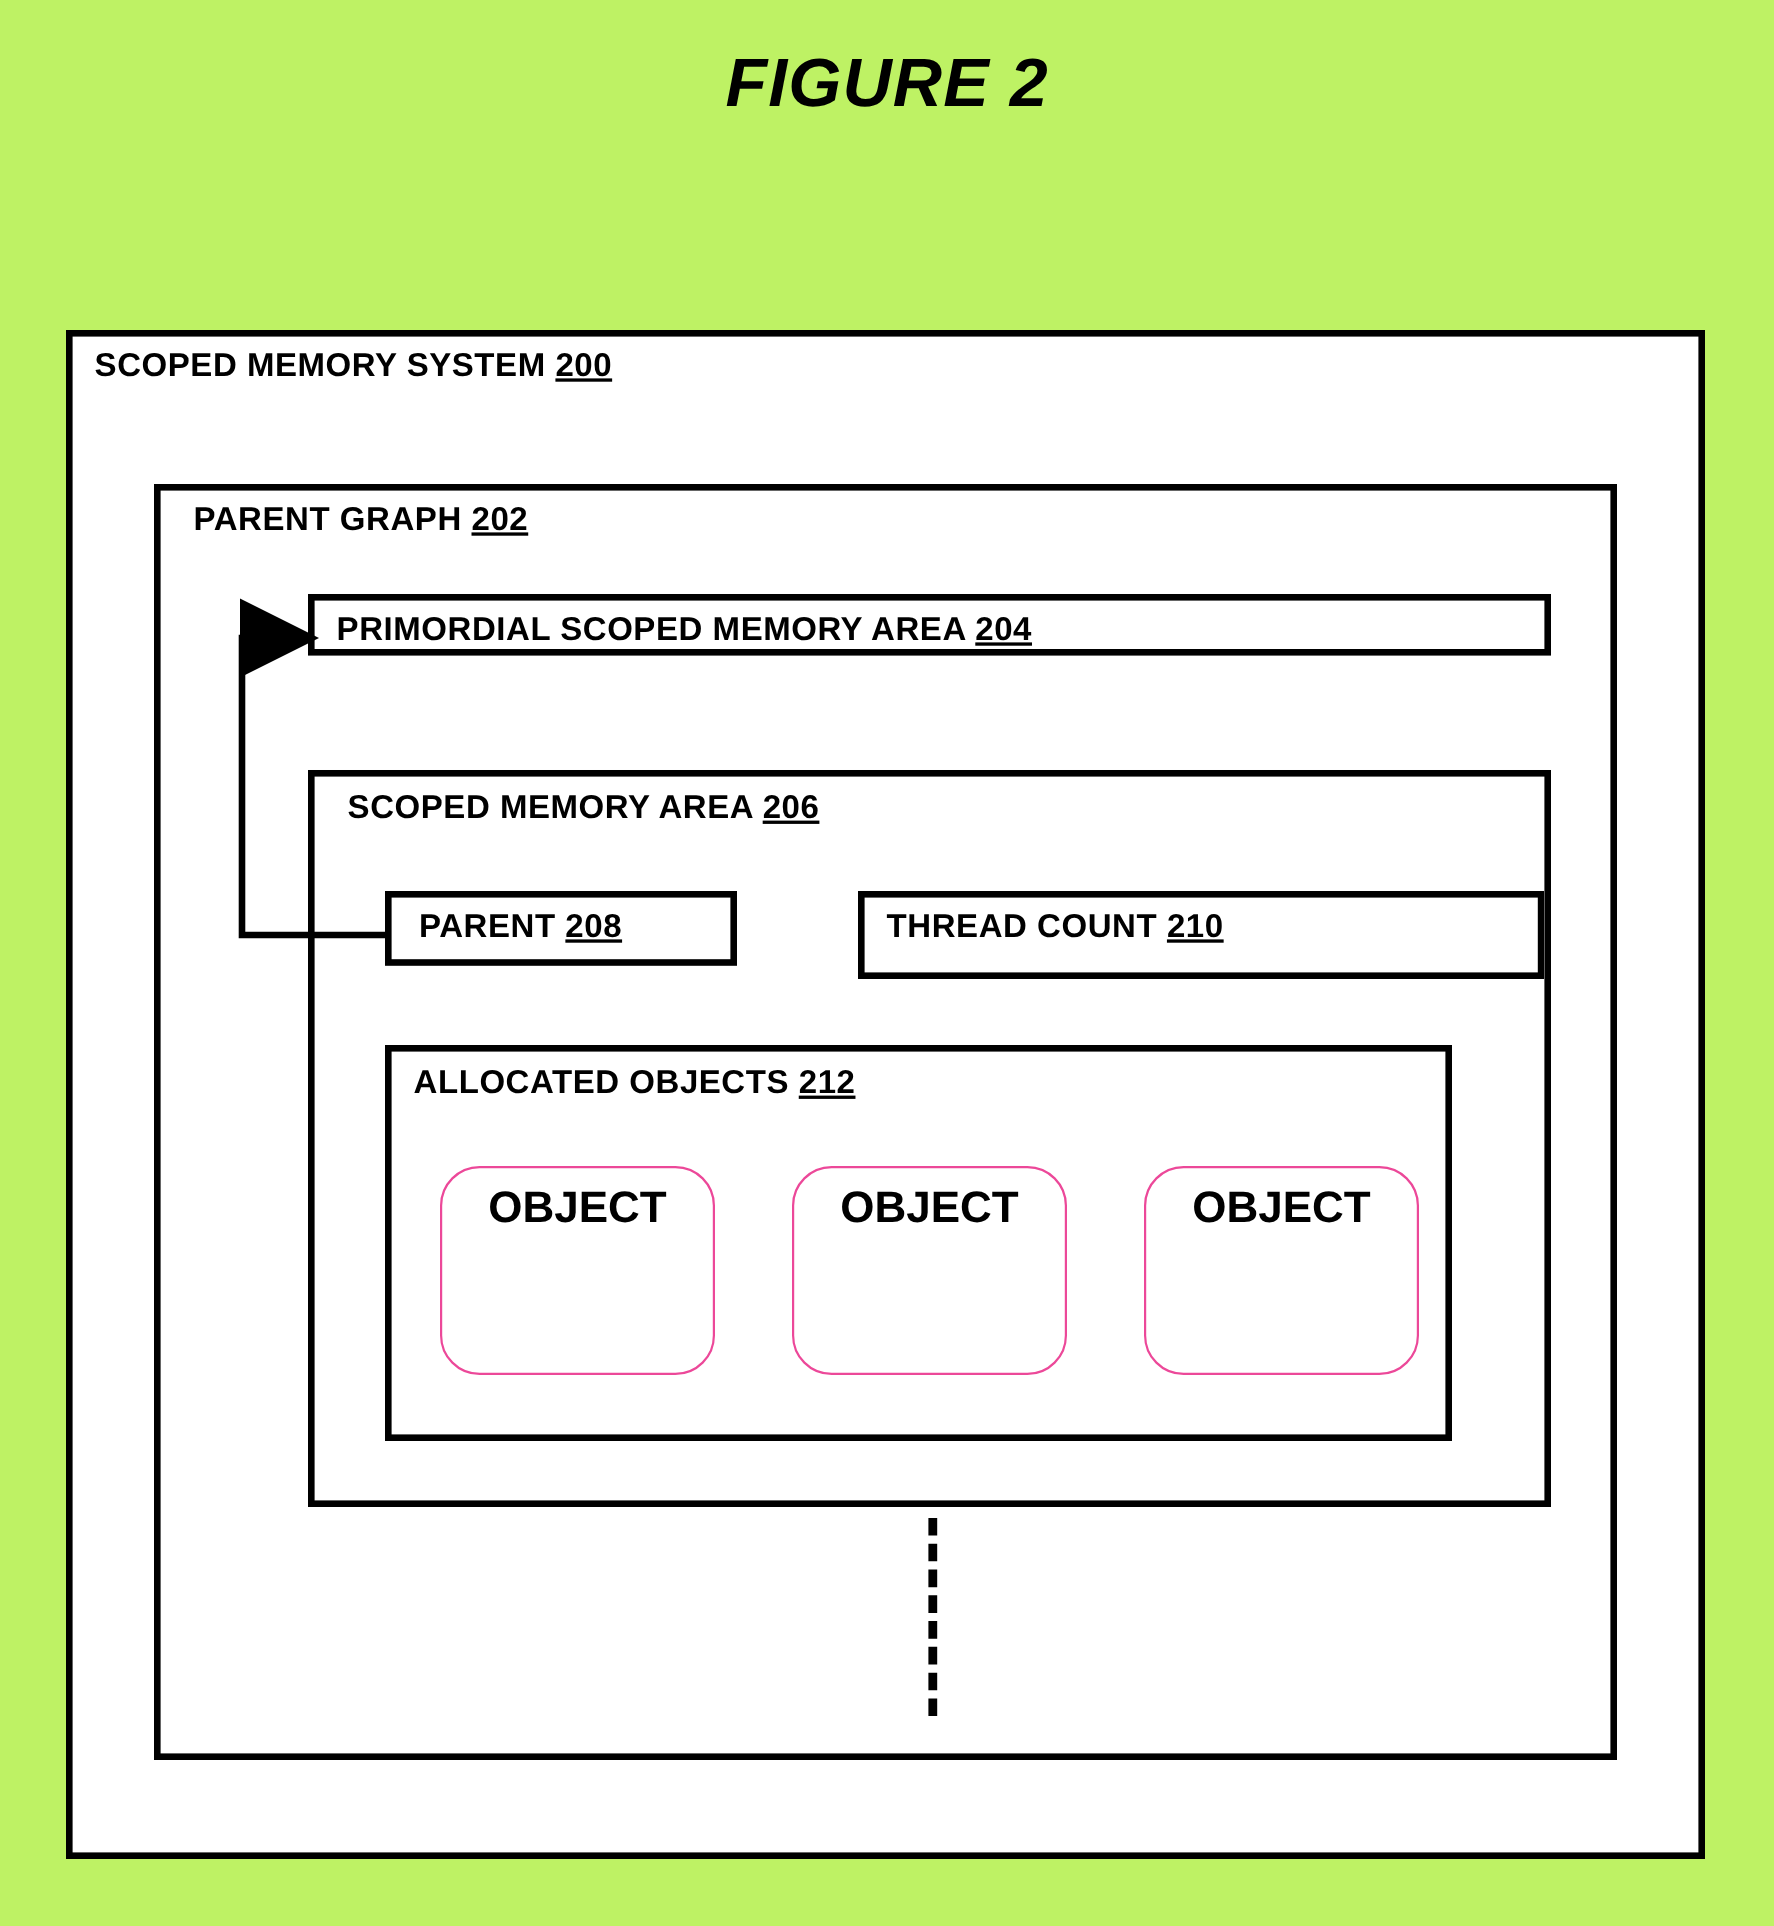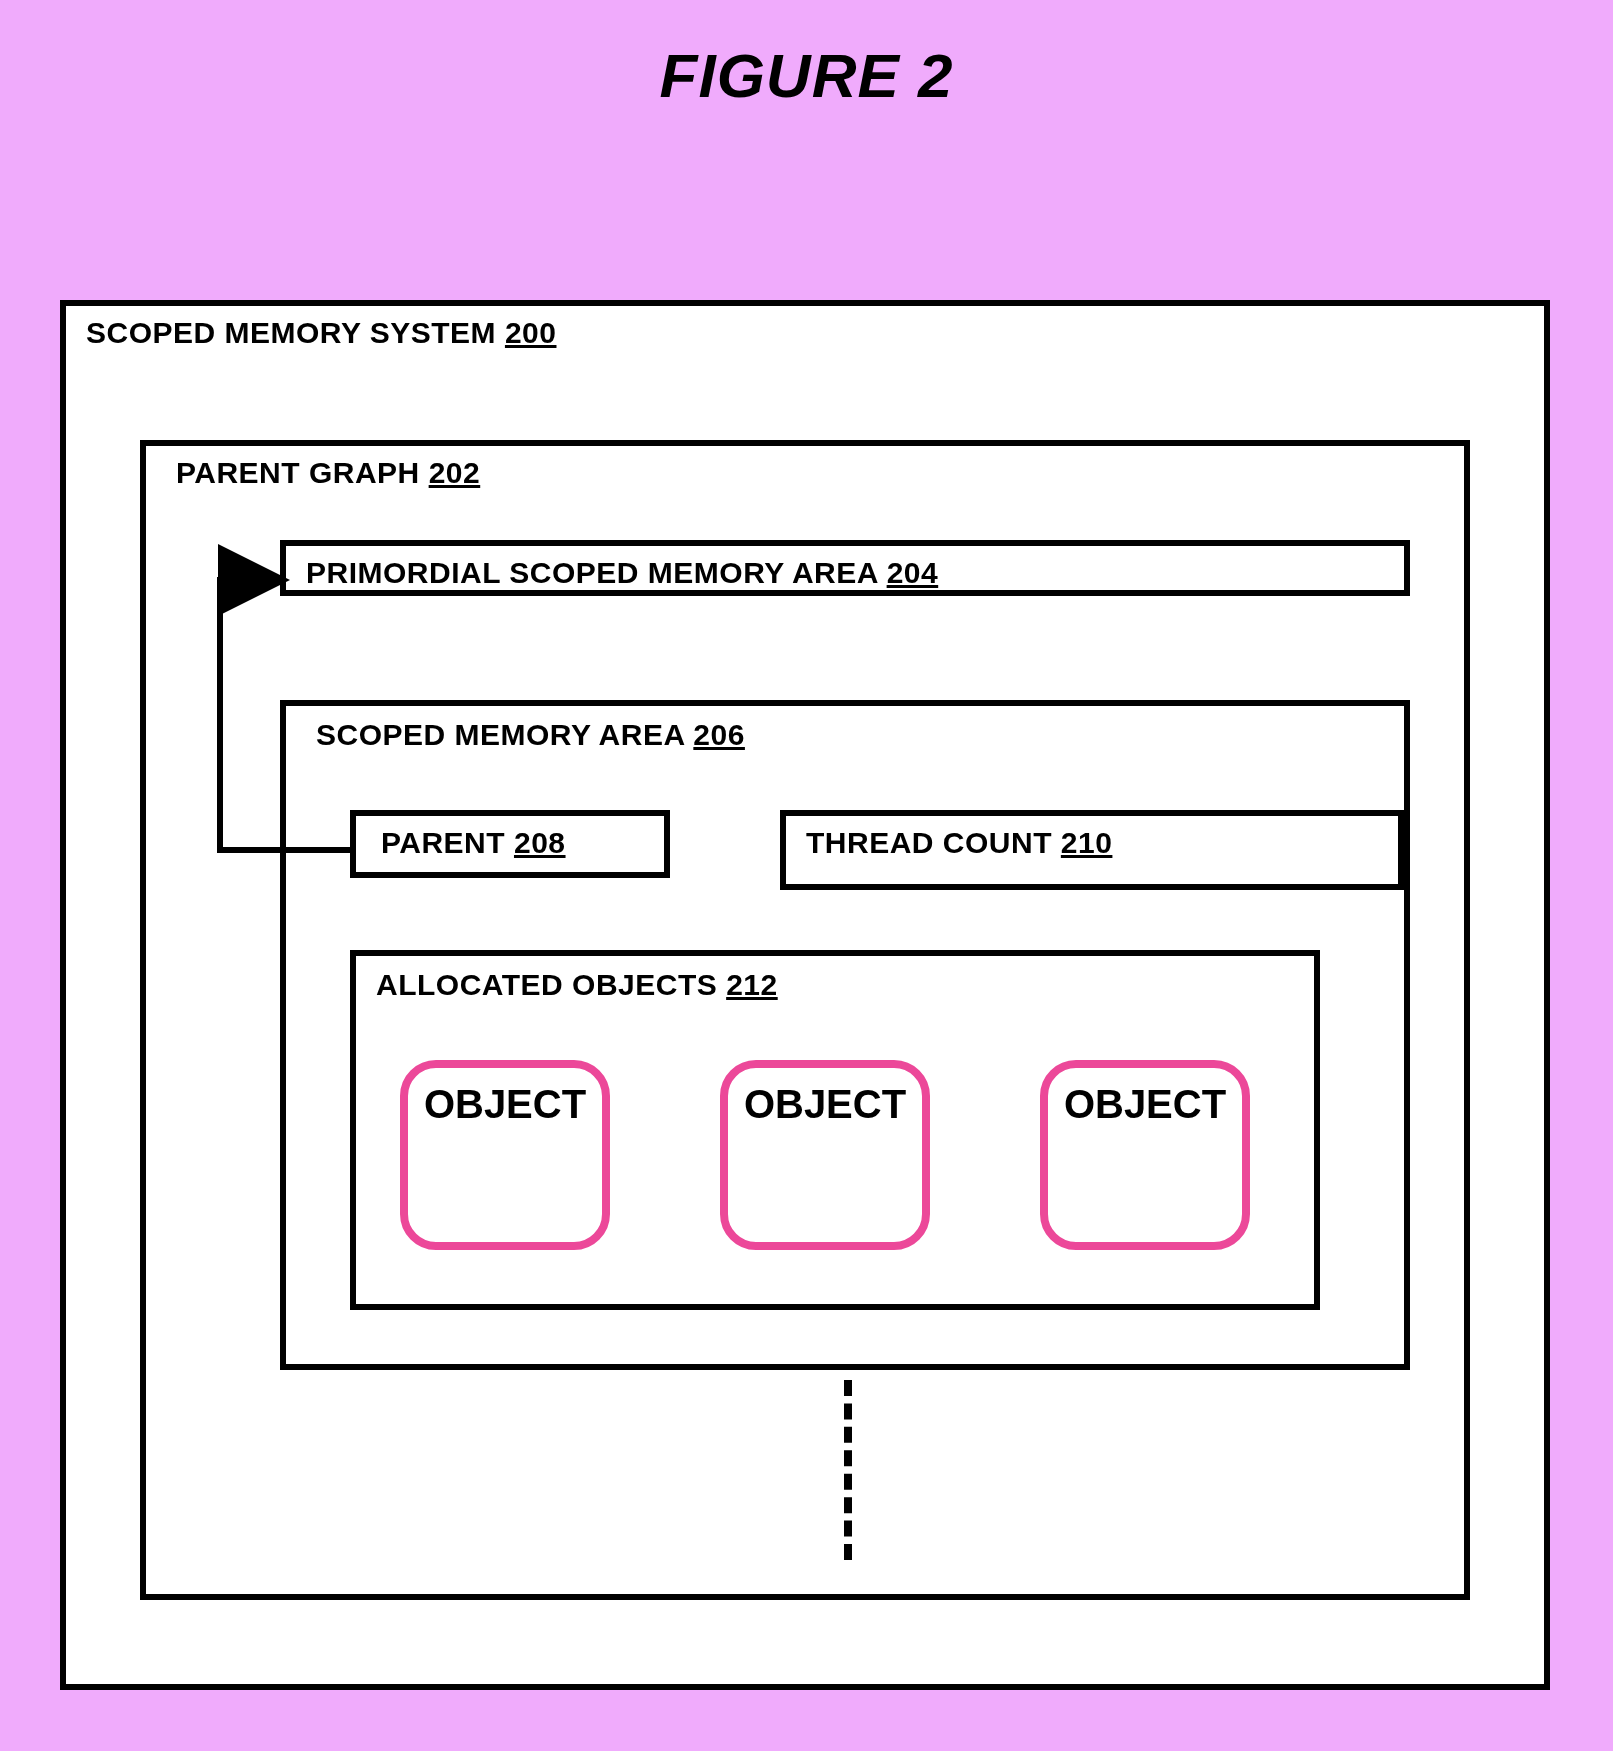--- a/index.html
+++ b/index.html
@@ -5,21 +5,21 @@
   html, body {
     margin: 0;
     padding: 0;
     background: #fff;
     font-family: Arial, Helvetica, sans-serif;
   }
   .page {
     width: 1613px;
     height: 1751px;
     position: relative;
-    background: #f0abfc;
+    background: #bef264;
   }
   .figure-title {
     position: absolute;
     top: 40px;
     left: 0;
     width: 100%;
     text-align: center;
     font-weight: 900;
     font-style: italic;
     font-size: 62px;
@@ -130,23 +130,23 @@
   }
   .alloc-label {
     position: absolute;
     left: 20px;
     top: 12px;
   }
 
   
   .obj {
     position: absolute;
-    border: 8px solid #ec4899;
+    border: 2px solid #ec4899;
     border-radius: 36px;
-    width: 210px;
+    width: 250px;
     height: 190px;
     box-sizing: border-box;
     text-align: center;
   }
   .obj .obj-label {
     display: block;
     margin-top: 14px;
     font-size: 40px;
     font-weight: 600;
   }

